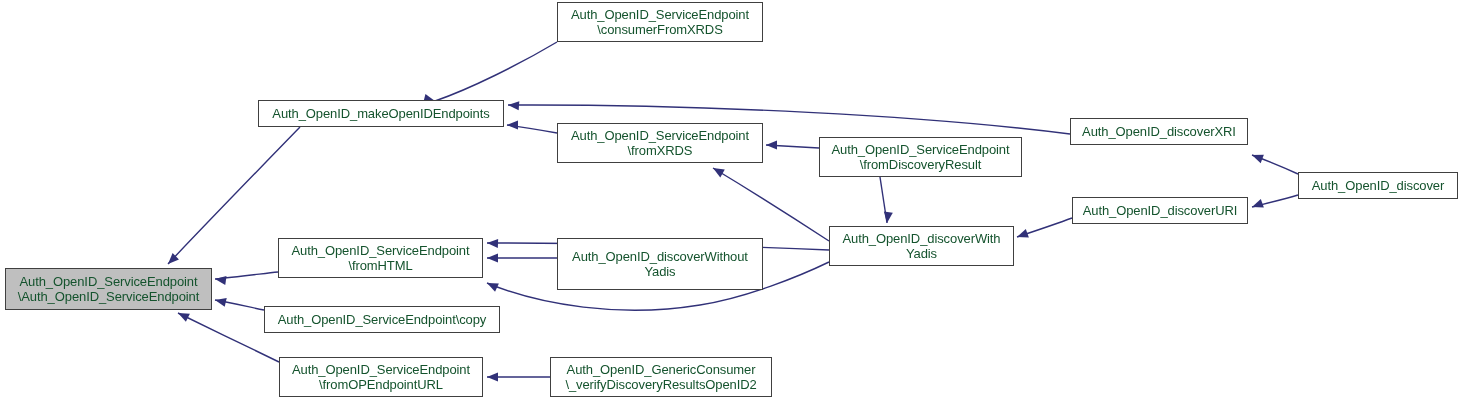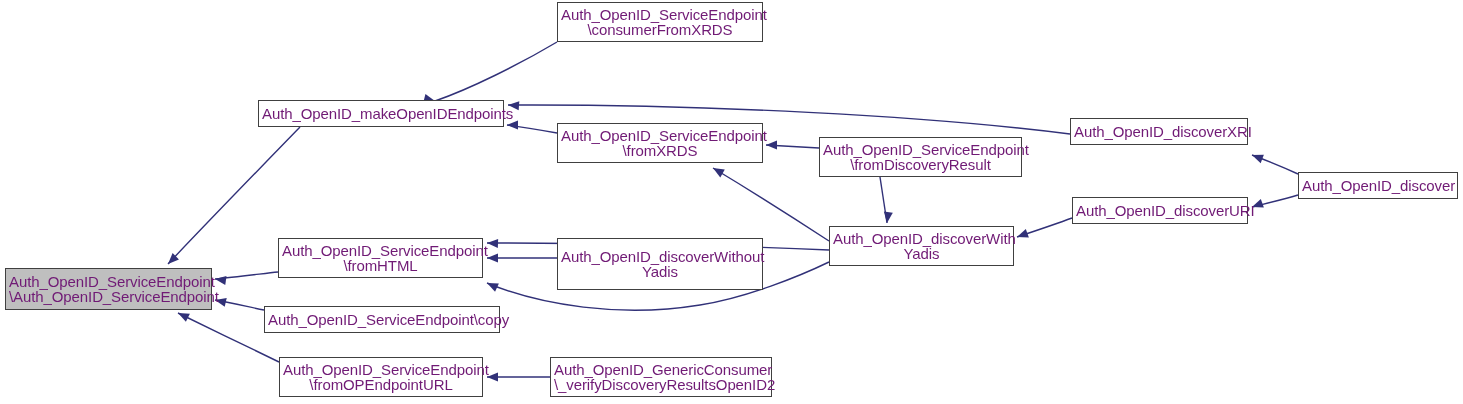--- a/index.html
+++ b/index.html
@@ -20,22 +20,22 @@
     top: 0;
     width: 1463px;
     height: 404px;
     pointer-events: none;
   }
   .node {
     position: absolute;
     box-sizing: border-box;
     border: 1px solid #404040;
     background: #ffffff;
-    color: #701a75;
-    font-size: 15px;
+    color: #14532d;
+    font-size: 13px;
     line-height: 15px;
     display: flex;
     align-items: center;
     justify-content: center;
     text-align: center;
     white-space: pre-line;
     letter-spacing: -0.1px;
   }
   .node.highlight {
     background: #bfbfbf;

